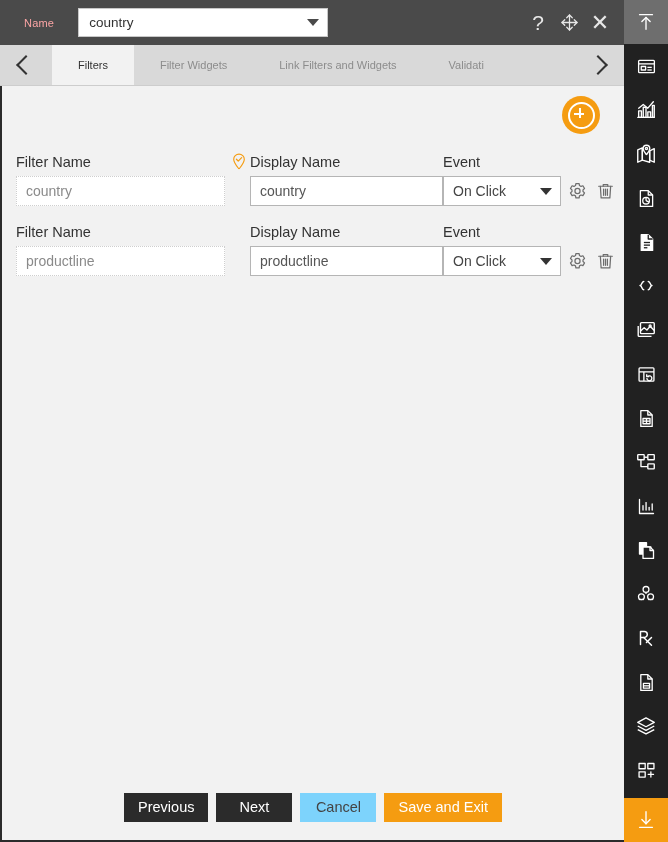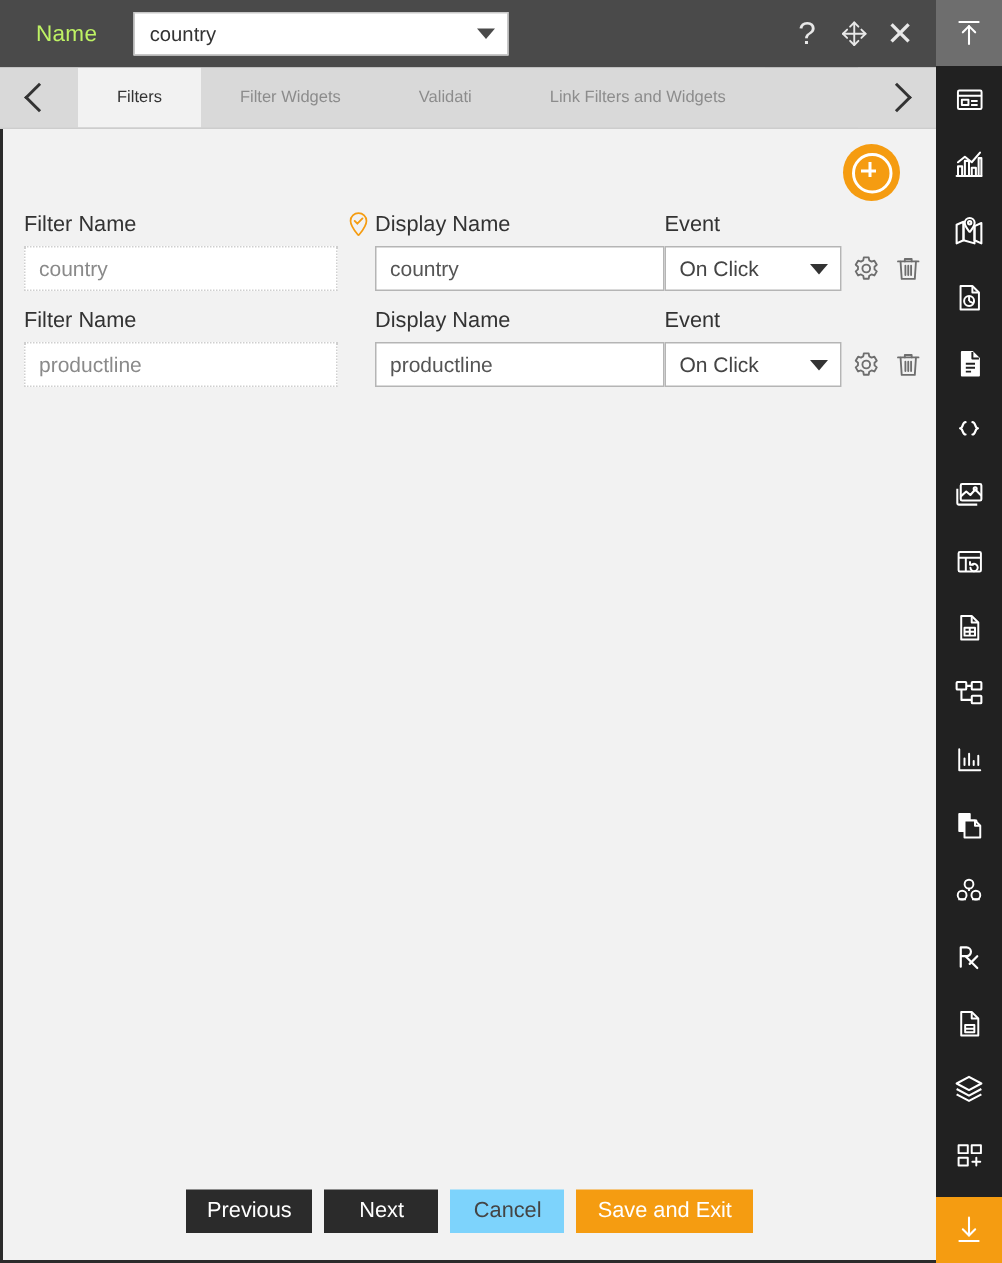--- a/index.html
+++ b/index.html
@@ -36,22 +36,22 @@
   .titlebar {
     height: 45px;
     min-height: 45px;
     background: #4a4a4a;
     display: flex;
     align-items: center;
     padding: 0 0 0 24px;
     box-sizing: border-box;
   }
   .titlebar-label {
-    color: #bef264;
-    font-size: 15px;
+    color: #fca5a5;
+    font-size: 11px;
     letter-spacing: .2px;
   }
   .name-select {
     margin-left: 24px;
     width: 250px;
     height: 29px;
     background: #ffffff;
     border: 1px solid #c8c8c8;
     display: flex;
     align-items: center;
@@ -167,21 +167,21 @@
     content: "";
     position: absolute;
     background: #ffffff;
   }
   .add-ring::before { left: 4.5px; top: 9px; width: 10px; height: 2px; }
   .add-ring::after { top: 4.5px; left: 9px; height: 10px; width: 2px; }
 
   .filter-rows {
     padding: 3px 0 0 14px;
   }
-  .filter-row { margin-bottom: 6px; }
+  .filter-row { margin-bottom: 6px; margin-top: 12px; }
   .labels {
     display: flex;
     align-items: center;
     height: 26px;
   }
   .lbl {
     font-size: 14.5px;
     color: #333333;
   }
   .col-filter { width: 215px; flex: 0 0 215px; }
@@ -323,22 +323,22 @@
       </div>
     </div>
 
     <div class="tabbar">
       <div class="tab-arrow">
         <span class="chev left"></span>
       </div>
       <div class="tabs">
         <div class="tab active">Filters</div>
         <div class="tab">Filter Widgets</div>
+        <div class="tab">Link Filters and Widgets</div>
         <div class="tab">Validati</div>
-        <div class="tab">Link Filters and Widgets</div>
       </div>
       <div class="tab-arrow">
         <span class="chev right"></span>
       </div>
     </div>
 
     <div class="content">
 
       <div class="add-row">
         <div class="add-btn">

